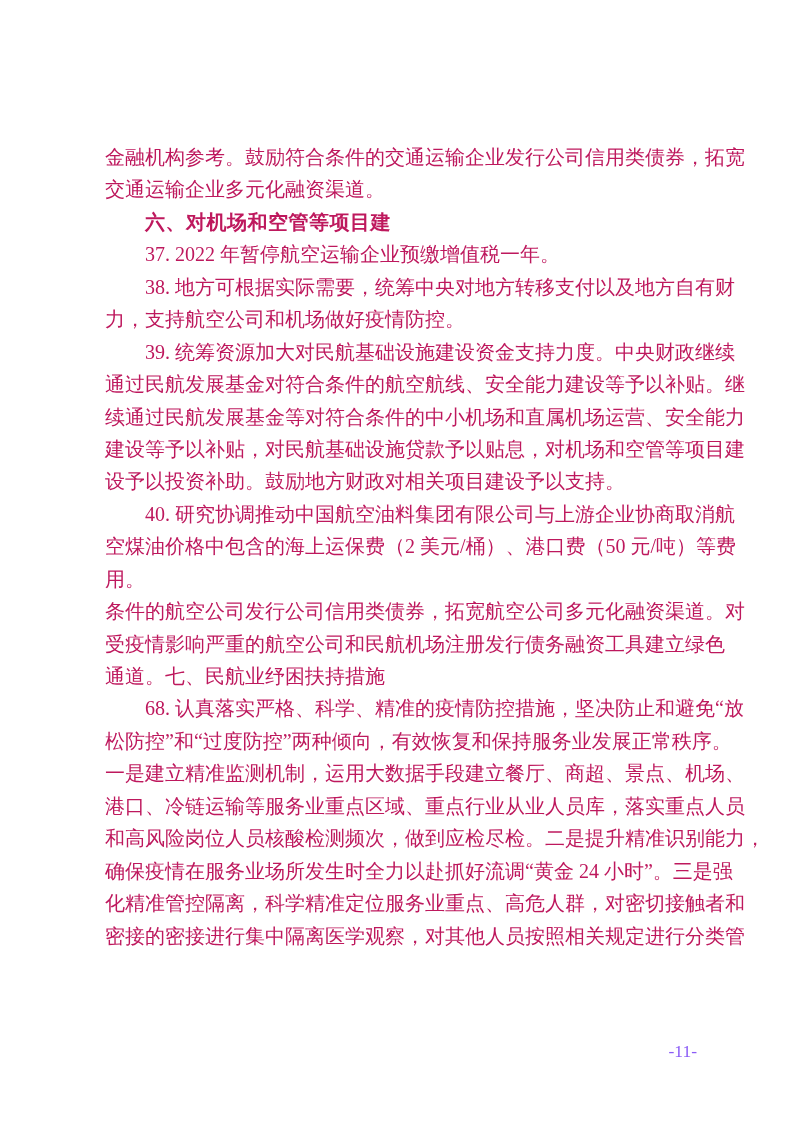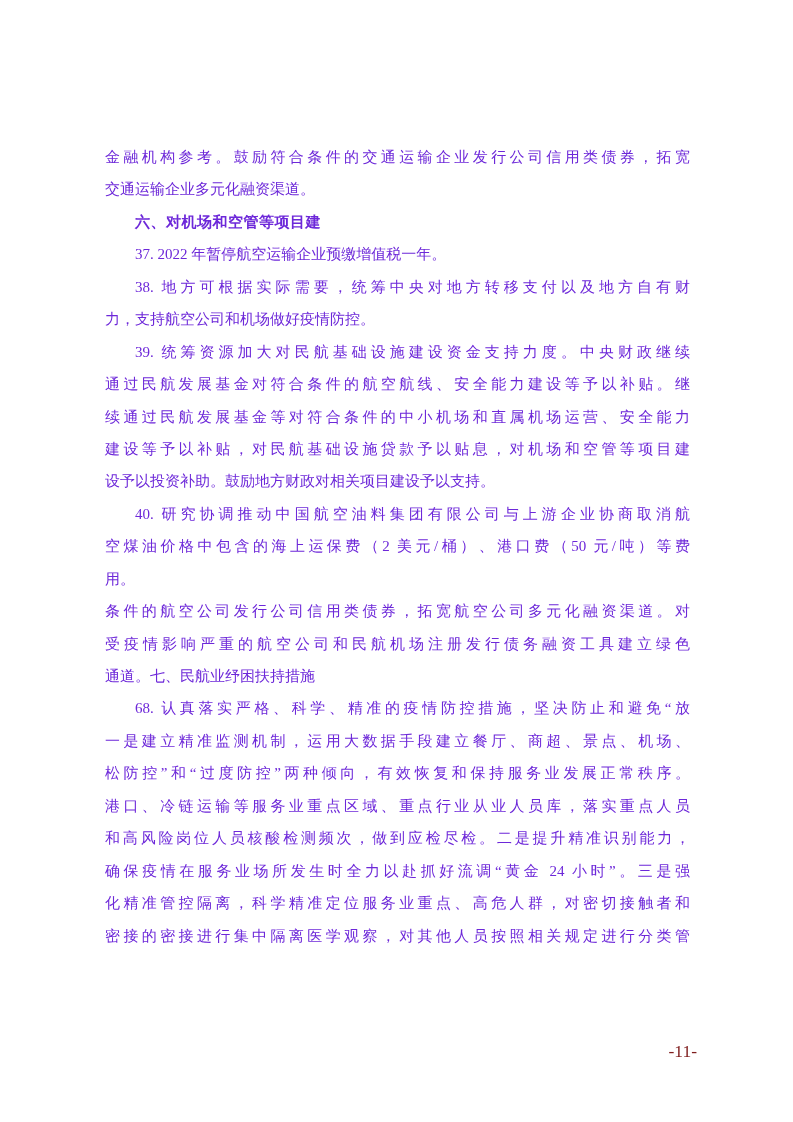--- a/index.html
+++ b/index.html
@@ -18,44 +18,44 @@
   }
   .textblock {
     position: absolute;
     left: 105px;
     top: 141px;
     width: 585px;
   }
   .line {
     height: 32.45px;
     line-height: 32.45px;
-    font-size: 15px;
+    font-size: 20px;
     white-space: nowrap;
     text-align: justify;
     text-align-last: left;
-    color: #6d28d9;
+    color: #be185d;
   }
   .j {
     text-align-last: justify;
   }
   .ind {
     text-indent: 2em;
   }
   .hd {
     font-weight: bold;
     font-family: "Liberation Sans", "DejaVu Sans", sans-serif;
     letter-spacing: 0.5px;
   }
   .pagenum {
     position: absolute;
     top: 1040px;
     right: 96px;
     font-size: 17.5px;
     line-height: 22px;
-    color: #7f1d1d;
+    color: #8b5cf6;
     font-family: "Liberation Serif", "DejaVu Serif", serif;
   }
 </style>
 </head>
 <body>
 
 <div class="page">
   <div class="textblock">
     <div class="line j">金融机构参考。鼓励符合条件的交通运输企业发行公司信用类债券，拓宽</div>
     <div class="line">交通运输企业多元化融资渠道。</div>
@@ -68,22 +68,22 @@
     <div class="line j">续通过民航发展基金等对符合条件的中小机场和直属机场运营、安全能力</div>
     <div class="line j">建设等予以补贴，对民航基础设施贷款予以贴息，对机场和空管等项目建</div>
     <div class="line">设予以投资补助。鼓励地方财政对相关项目建设予以支持。</div>
     <div class="line j ind">40. 研究协调推动中国航空油料集团有限公司与上游企业协商取消航</div>
     <div class="line j">空煤油价格中包含的海上运保费（2 美元/桶）、港口费（50 元/吨）等费</div>
     <div class="line">用。</div>
     <div class="line j">条件的航空公司发行公司信用类债券，拓宽航空公司多元化融资渠道。对</div>
     <div class="line j">受疫情影响严重的航空公司和民航机场注册发行债务融资工具建立绿色</div>
     <div class="line">通道。七、民航业纾困扶持措施</div>
     <div class="line j ind">68. 认真落实严格、科学、精准的疫情防控措施，坚决防止和避免“放</div>
+    <div class="line j">松防控”和“过度防控”两种倾向，有效恢复和保持服务业发展正常秩序。</div>
     <div class="line j">一是建立精准监测机制，运用大数据手段建立餐厅、商超、景点、机场、</div>
-    <div class="line j">松防控”和“过度防控”两种倾向，有效恢复和保持服务业发展正常秩序。</div>
     <div class="line j">港口、冷链运输等服务业重点区域、重点行业从业人员库，落实重点人员</div>
     <div class="line j">和高风险岗位人员核酸检测频次，做到应检尽检。二是提升精准识别能力，</div>
     <div class="line j">确保疫情在服务业场所发生时全力以赴抓好流调“黄金 24 小时”。三是强</div>
     <div class="line j">化精准管控隔离，科学精准定位服务业重点、高危人群，对密切接触者和</div>
     <div class="line j">密接的密接进行集中隔离医学观察，对其他人员按照相关规定进行分类管</div>
   </div>
 
   <div class="pagenum">-11-</div>
 </div>
 

